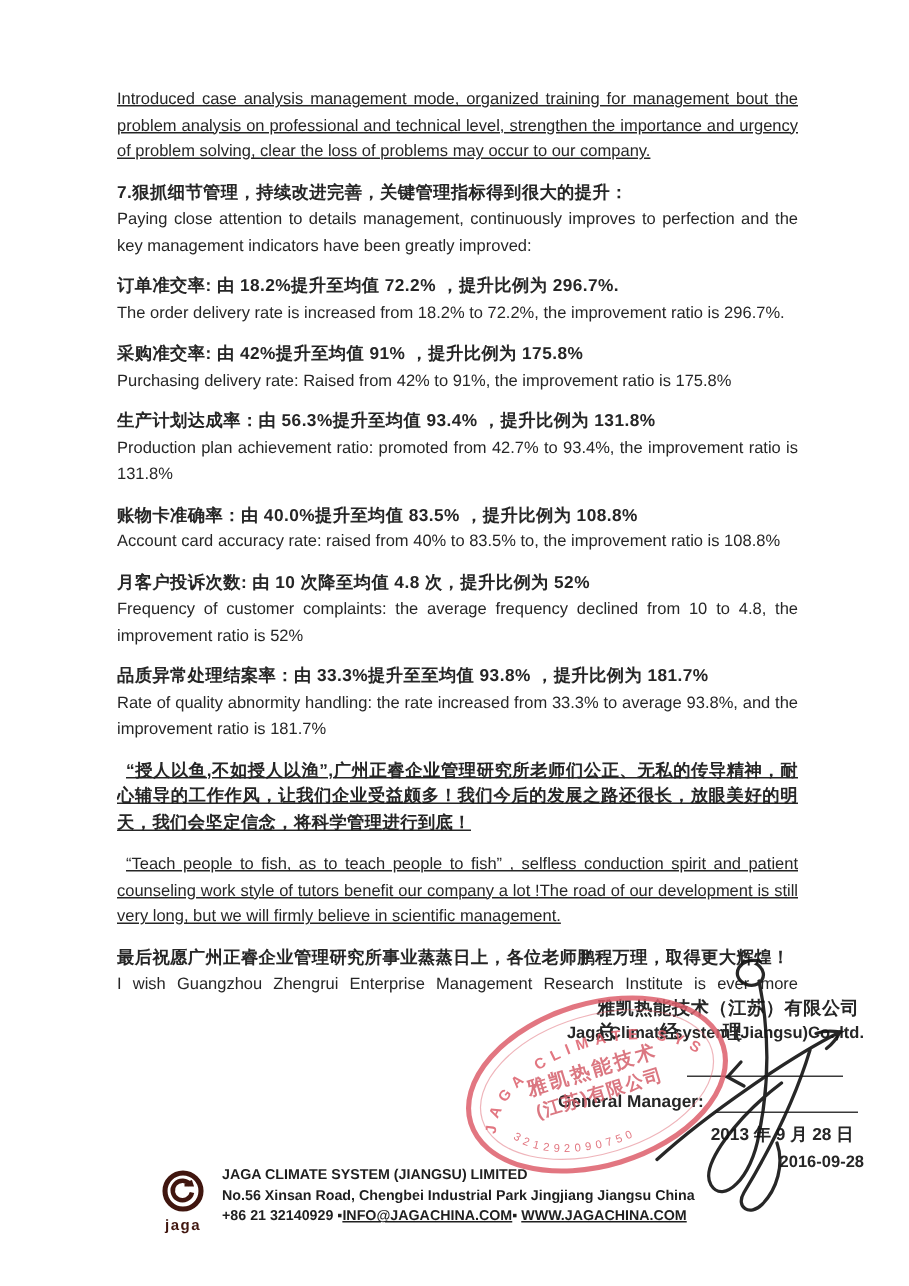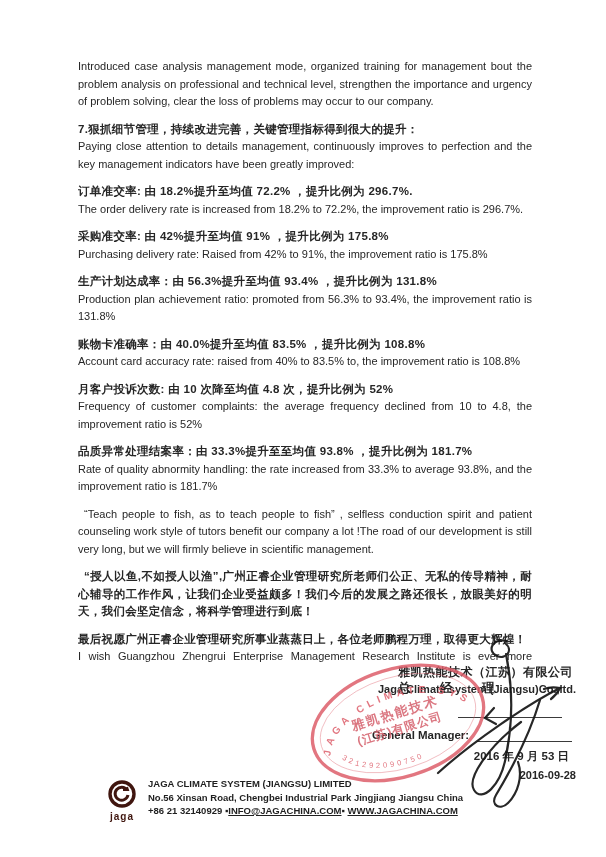--- a/index.html
+++ b/index.html
@@ -8,21 +8,21 @@
     position:relative;
     background:#ffffff;
     font-family:"Liberation Sans","DejaVu Sans",sans-serif;
     color:#262626;
     overflow:hidden;
   }
   .doc {
     position:absolute; left:78px; top:58px; width:454px; height:604px;
     font-size:11px; line-height:17.5px; overflow:hidden;
   }
-  .para { margin-bottom:10px; }
+  .para { margin-bottom:10px;text-decoration:underline; }
   .en { text-align:justify; }
   .zh { font-weight:bold; font-size:11.5px; letter-spacing:0.3px; }
   .block { margin-bottom:10px; }
   .indent { text-indent:6px; }
   .signoff { position:absolute; left:0; top:0; width:606px; height:857px; pointer-events:none; }
   .company-zh { position:absolute; top:664px; right:33px; font-size:12px; font-weight:bold; letter-spacing:0.5px; }
   .company-en { position:absolute; top:683px; right:30px; font-size:11px; font-weight:bold; }
   .title-row  { position:absolute; top:680px; left:398px; font-size:12.5px; font-weight:bold; letter-spacing:13px; }
   .title-line { position:absolute; top:717px; left:458px; width:104px; border-bottom:1.4px solid #3a3a3a; }
   .gm-row     { position:absolute; top:729px; left:372px; font-size:11.5px; font-weight:bold; }
@@ -53,53 +53,53 @@
     <p class="en">The order delivery rate is increased from 18.2% to 72.2%, the improvement ratio is 296.7%.</p>
   </div>
 
   <div class="block">
     <p class="zh">采购准交率: 由 42%提升至均值 91% ，提升比例为 175.8%</p>
     <p class="en">Purchasing delivery rate: Raised from 42% to 91%, the improvement ratio is 175.8%</p>
   </div>
 
   <div class="block">
     <p class="zh">生产计划达成率：由 56.3%提升至均值 93.4% ，提升比例为 131.8%</p>
-    <p class="en">Production plan achievement ratio: promoted from 56.3% to 93.4%, the improvement ratio is 131.8%</p>
+    <p class="en">Production plan achievement ratio: promoted from 42.7% to 93.4%, the improvement ratio is 131.8%</p>
   </div>
 
   <div class="block">
     <p class="zh">账物卡准确率：由 40.0%提升至均值 83.5%  ，提升比例为 108.8%</p>
     <p class="en">Account card accuracy rate: raised from 40% to 83.5% to, the improvement ratio is 108.8%</p>
   </div>
 
   <div class="block">
     <p class="zh">月客户投诉次数: 由 10 次降至均值 4.8 次，提升比例为 52%</p>
     <p class="en">Frequency of customer complaints: the average frequency declined from 10 to 4.8, the improvement ratio is 52%</p>
   </div>
 
   <div class="block">
     <p class="zh">品质异常处理结案率：由 33.3%提升至至均值 93.8%  ，提升比例为 181.7%</p>
     <p class="en">Rate of quality abnormity handling: the rate increased from 33.3% to average 93.8%, and the improvement ratio is 181.7%</p>
   </div>
 
+  <p class="para zh indent" style="text-align:justify;">“授人以鱼,不如授人以渔”,广州正睿企业管理研究所老师们公正、无私的传导精神，耐心辅导的工作作风，让我们企业受益颇多！我们今后的发展之路还很长，放眼美好的明天，我们会坚定信念，将科学管理进行到底！</p>
   <p class="para en indent">“Teach people to fish, as to teach people to fish” , selfless conduction spirit and patient counseling work style of tutors benefit our company a lot !The road of our development is still very long, but we will firmly believe in scientific management.</p>
-  <p class="para zh indent" style="text-align:justify;">“授人以鱼,不如授人以渔”,广州正睿企业管理研究所老师们公正、无私的传导精神，耐心辅导的工作作风，让我们企业受益颇多！我们今后的发展之路还很长，放眼美好的明天，我们会坚定信念，将科学管理进行到底！</p>
 
   <p class="zh">最后祝愿广州正睿企业管理研究所事业蒸蒸日上，各位老师鹏程万理，取得更大辉煌！</p>
   <p class="en">I wish Guangzhou Zhengrui Enterprise Management Research Institute is ever more flourishing, every tutor will have a bright future and obtain splendid achievement.</p>
 </div>
 
 <div class="signoff">
   <div class="company-zh">雅凯热能技术（江苏）有限公司</div>
   <div class="company-en">Jaga Climate system (Jiangsu)Co.,ltd.</div>
   <div class="title-row">总 经 理</div>
   <div class="title-line"></div>
   <div class="gm-row">General Manager:</div>
   <div class="gm-line"></div>
-  <div class="date-zh">2016 年 9 月 53 日</div>
+  <div class="date-zh">2013 年 9 月 28 日</div>
   <div class="date-en">2016-09-28</div>
 </div>
 
 <svg class="stamp-svg" width="200" height="140" viewBox="0 0 200 140">
   <g transform="rotate(-17 100 70)" opacity="0.85">
     <ellipse cx="100" cy="70" rx="88" ry="54" fill="none" stroke="#dd5f6b" stroke-width="3.4"></ellipse>
     <ellipse cx="100" cy="70" rx="80" ry="46" fill="none" stroke="#dd5f6b" stroke-width="0.8" opacity="0.55"></ellipse>
     <defs>
       <path id="arcTop" d="M 26,82 A 76 44 0 0 1 174,76"></path>
       <path id="arcBot" d="M 36,88 A 68 38 0 0 0 164,84"></path>

